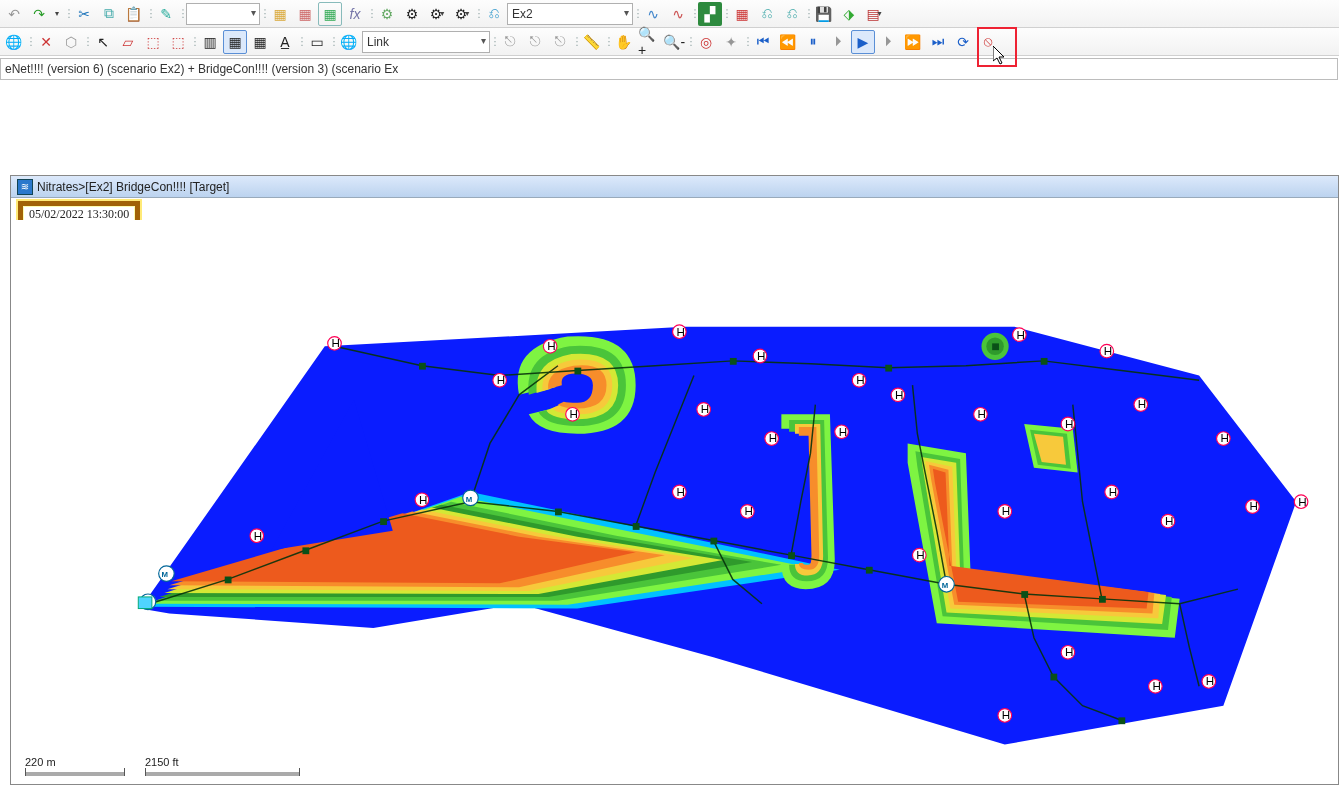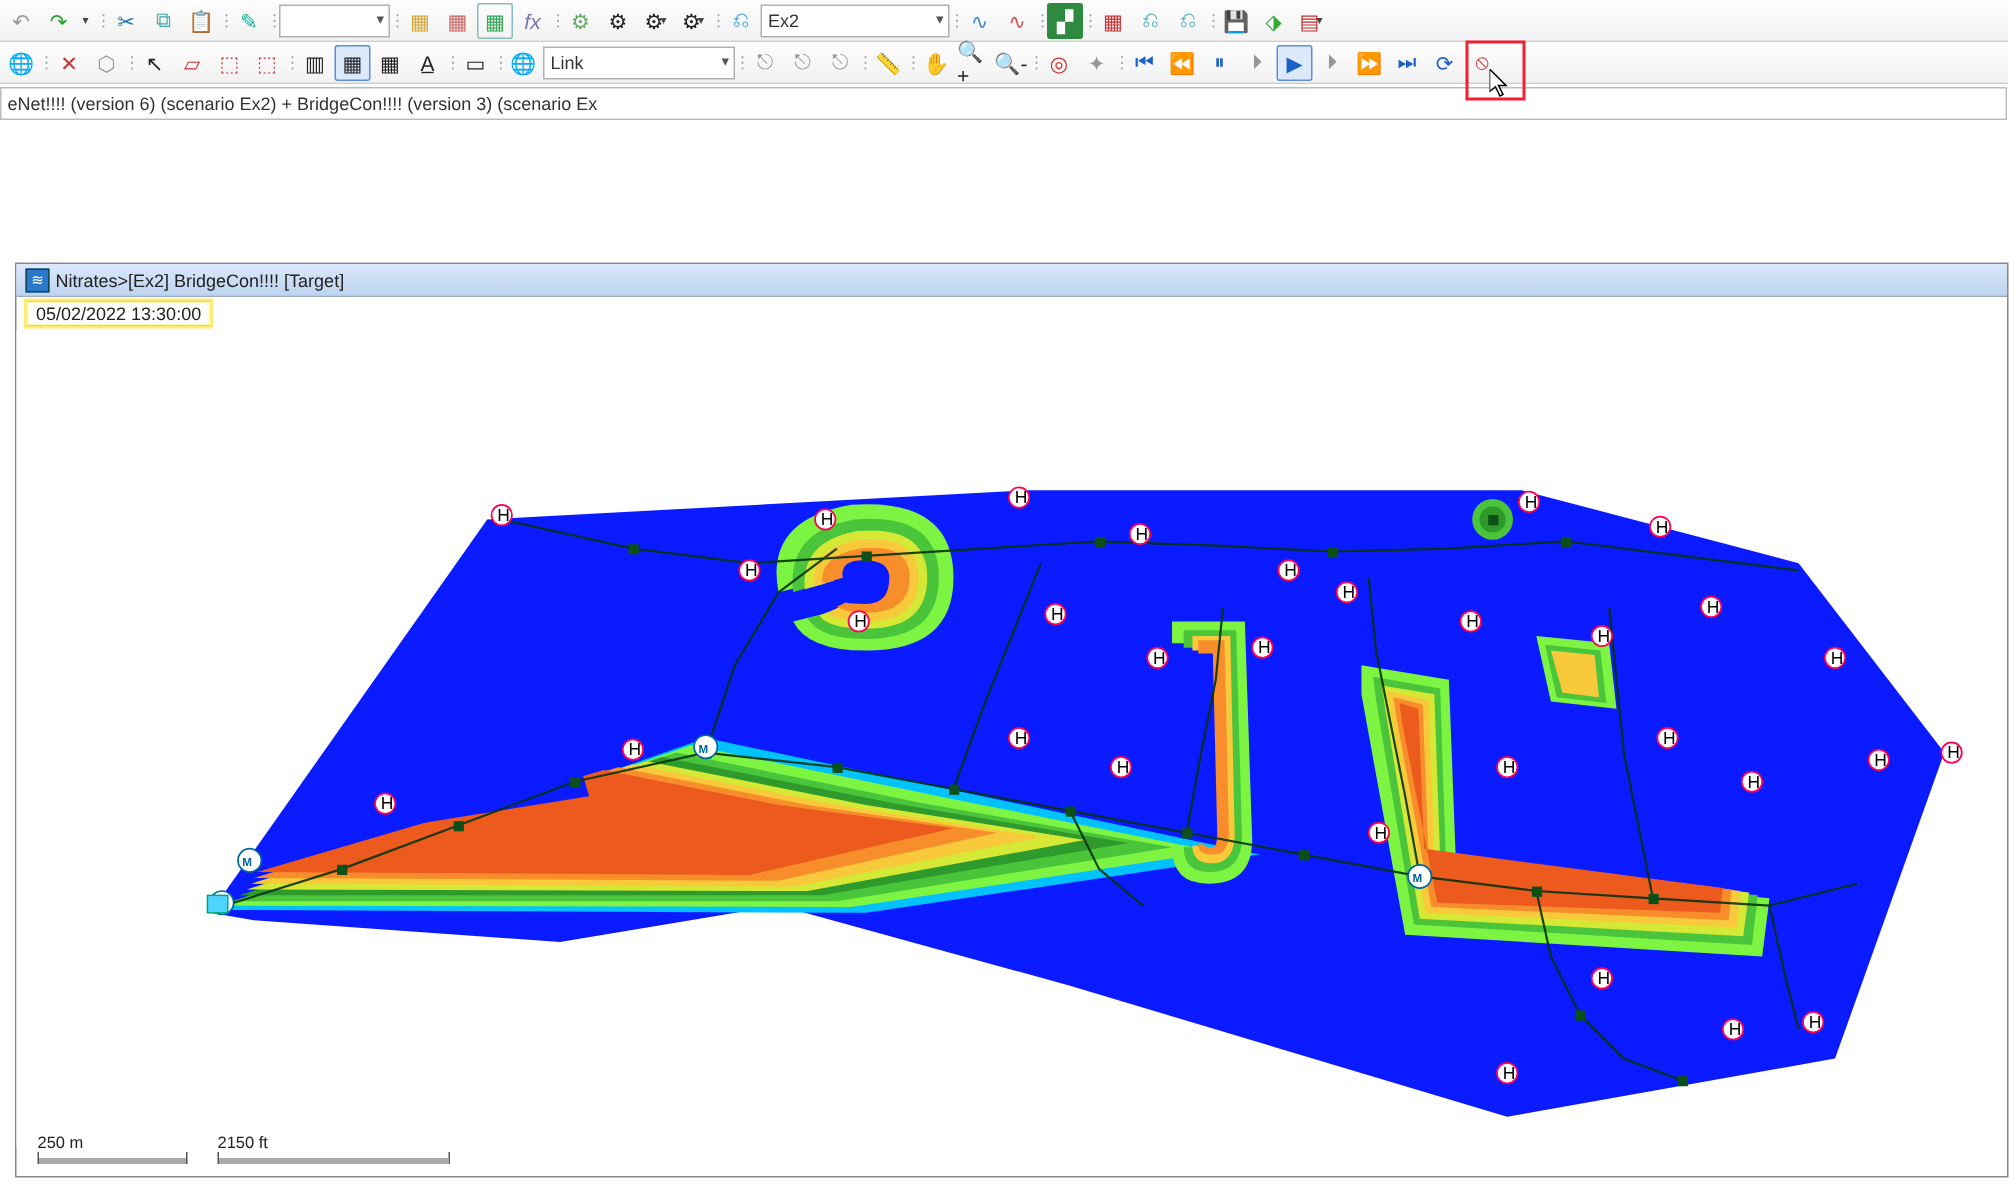--- a/index.html
+++ b/index.html
@@ -15,21 +15,21 @@
   .drop-caret { font-size:8px; margin-left:-2px; color:#444;}
   
   .path-bar { height:22px; background:#fff; border:1px solid #bcbcbc; margin:2px 1px 0 0; padding:1px 4px; font-size:12px; color:#333; display:flex; align-items:center; overflow:hidden;}
   
   
   .map-panel { position:absolute; left:10px; right:0; top:175px; bottom:5px; border:1px solid #888; background:#fff;}
   .map-title { background:linear-gradient(#dce9fb,#bcd3ef); height:22px; border-bottom:1px solid #9ab; display:flex; align-items:center; padding:0 6px; font-size:12px; color:#274;}
   .map-title-icon { width:16px; height:16px; background:#2a78cc; border:1px solid #145; margin-right:4px; display:flex; align-items:center; justify-content:center; color:#fff; font-size:10px;}
   .map-title-text { color:#222;}
   
-  .datetime-box { position:absolute; top:24px; left:6px; background:#fff; border:1px solid #a16207; padding:1px 6px; font-size:12px; color:#222; box-shadow:0 0 0 1px #fdfdb0 inset;}
+  .datetime-box { position:absolute; top:24px; left:6px; background:#fff; border:6px solid #a16207; padding:1px 6px; font-size:12px; color:#222; box-shadow:0 0 0 1px #fdfdb0 inset;font-family:Liberation Serif, serif;}
   .datetime-box.sel { outline:2px solid #ffea77; outline-offset:-1px;}
 
   .locator { position:absolute; top:50px; left:6px; width:108px; border:1px solid #9a9a9a; background:#f4f4f4; box-shadow:1px 1px 3px rgba(0,0,0,.2);}
   .locator-head { height:18px; background:linear-gradient(#f7f7f7,#e6e6e6); border-bottom:1px solid #ccc; display:flex; align-items:center; justify-content:space-between; padding:0 2px 0 6px; font-size:11px; color:#888;}
   .locator-close { width:14px; height:14px; background:#d9d9d9; border:1px solid #aaa; font-size:10px; line-height:12px; text-align:center; cursor:pointer; color:#555;}
   .locator-body { height:44px; background:#fff; border-top:1px solid #ddd; border-bottom:3px solid #c33; position:relative; overflow:hidden;}
   
   .map-area { position:absolute; left:0; right:0; top:44px; bottom:20px; background:#fff; overflow:hidden;}
   svg { width:100%; height:100%;}
   
@@ -403,21 +403,21 @@
             <text x="935" y="379" fill="#069" font-size="8" font-weight="bold">M</text>
           </g>
       </g>
 
       <rect x="108" y="388" width="14" height="12" fill="#4fd4ff" stroke="#0a7" stroke-width="1"></rect>
     </svg>
   </div>
 
   <div class="scale-bar">
     <div class="scale-seg">
-      <span>250 m</span>
+      <span>220 m</span>
       <div class="scale-line" style="width:100px"></div>
     </div>
     <div class="scale-seg">
       <span>2150 ft</span>
       <div class="scale-line" style="width:155px"></div>
     </div>
   </div>
 </div>
 
 </body></html>

